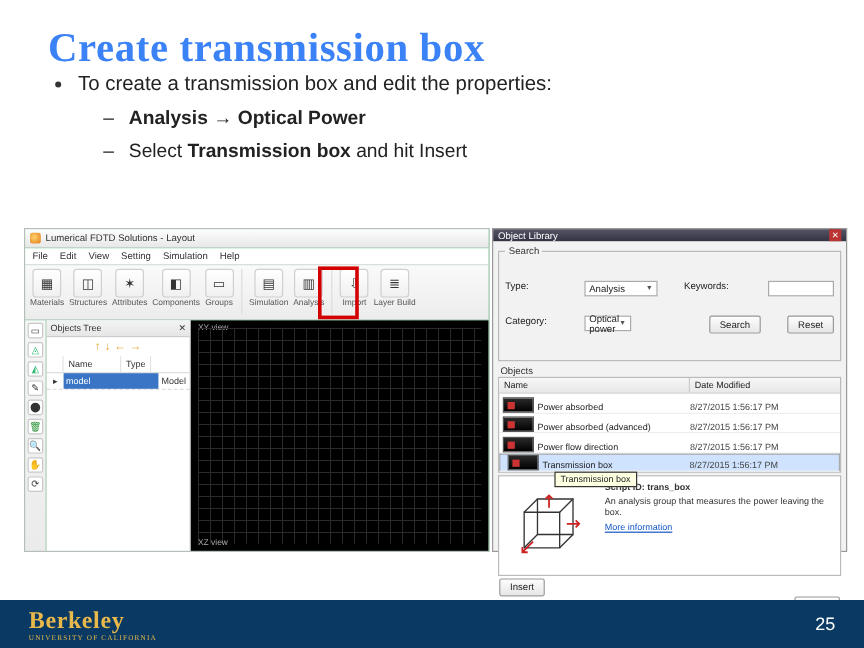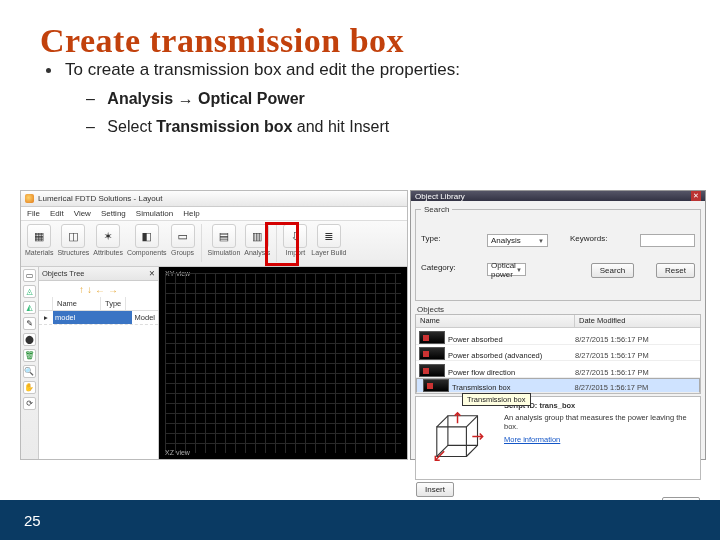--- a/index.html
+++ b/index.html
@@ -1,18 +1,18 @@
 <!DOCTYPE html>
 <html><head>
 <meta charset="utf-8">
 <style>
   * { box-sizing: border-box; margin: 0; padding: 0; }
   html, body { width: 720px; height: 540px; font-family: Arial, sans-serif; background: #fff; overflow: hidden; }
   .slide { position: relative; width: 720px; height: 540px; padding: 22px 40px 0 40px; }
-  .title { font-family: Georgia, 'Times New Roman', serif; font-size: 34px; font-weight: bold; color: #c2410c; letter-spacing: 0.5px; }
+  .title { font-family: Georgia, 'Times New Roman', serif; font-size: 34px; font-weight: bold; color: #3b82f6; letter-spacing: 0.5px; }
   .bullets { font-size: 17px; color: #222; }
   .b1 { padding-left: 6px; }
   .b1 .dot { display:inline-block; width:5px; height:5px; background:#333; border-radius:50%; vertical-align: middle; margin-right: 14px; }
   .b2 { padding-left: 46px; margin-top: 10px; font-size: 16px; }
   .b2 .dash { margin-right: 8px; }
   .arrow { font-family: Arial; }
   strong { font-weight: bold; }
 
   .figure { position: absolute; left: 20px; top: 190px; width: 690px; height: 270px; display:flex; gap:2px; }
 
@@ -287,15 +287,19 @@
         <span class="btn">Insert</span>
       </div>
       <div class="closebar">
         <span class="btn">Close</span>
       </div>
     </div>
 
   </div>
 
   <div class="footer">
+    <div class="logo">
+      <span>Berkeley</span>
+      <span class="sub">UNIVERSITY OF CALIFORNIA</span>
+    </div>
     <div class="pgnum">25</div>
   </div>
 </div>
 
 </body></html>

